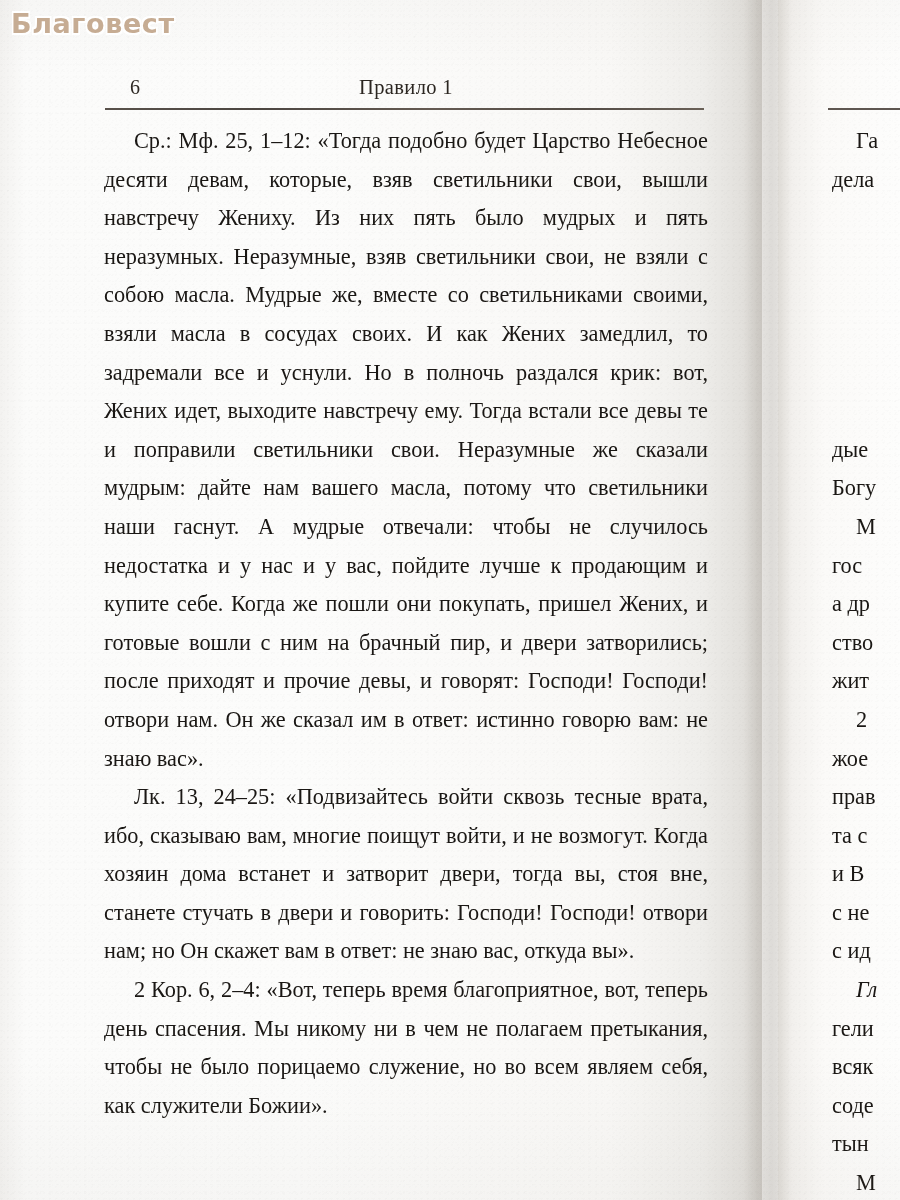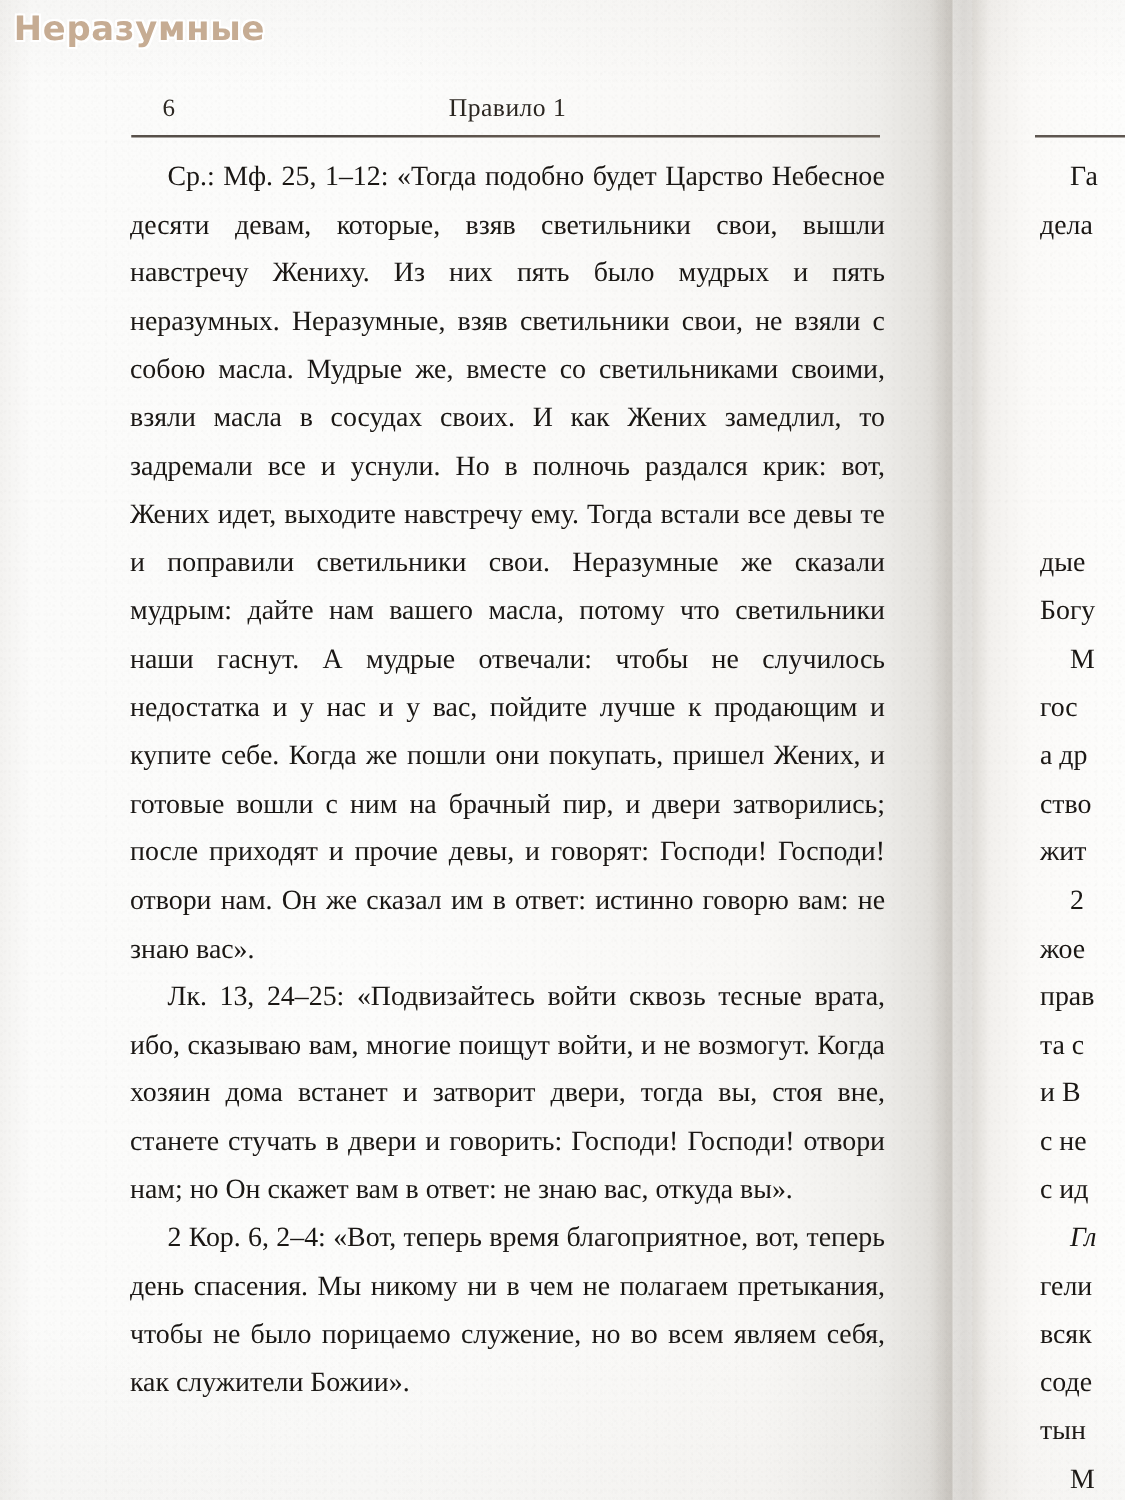--- a/index.html
+++ b/index.html
@@ -251,15 +251,15 @@
         <p>всяк</p>
         <p>соде</p>
         <p>тын</p>
         <p class="ind">М</p>
       </div>
   </div>
 
   <div class="paper-grain"></div>
   <div class="vignette"></div>
 
-  <div class="watermark">Неразумные</div>
+  <div class="watermark">Благовест</div>
 
 </div>
 
 </body></html>

